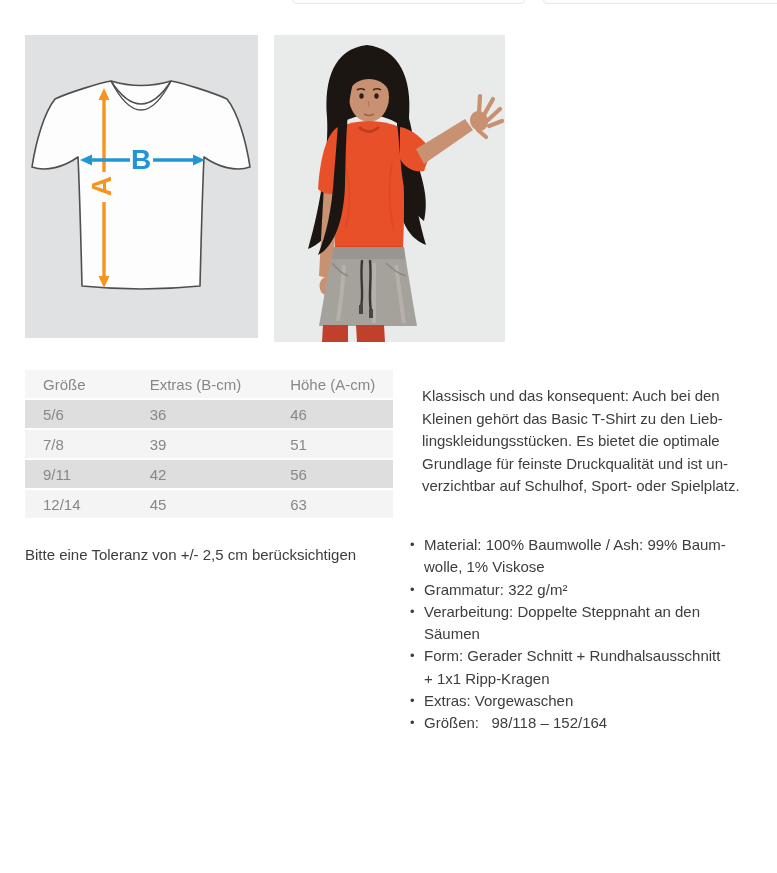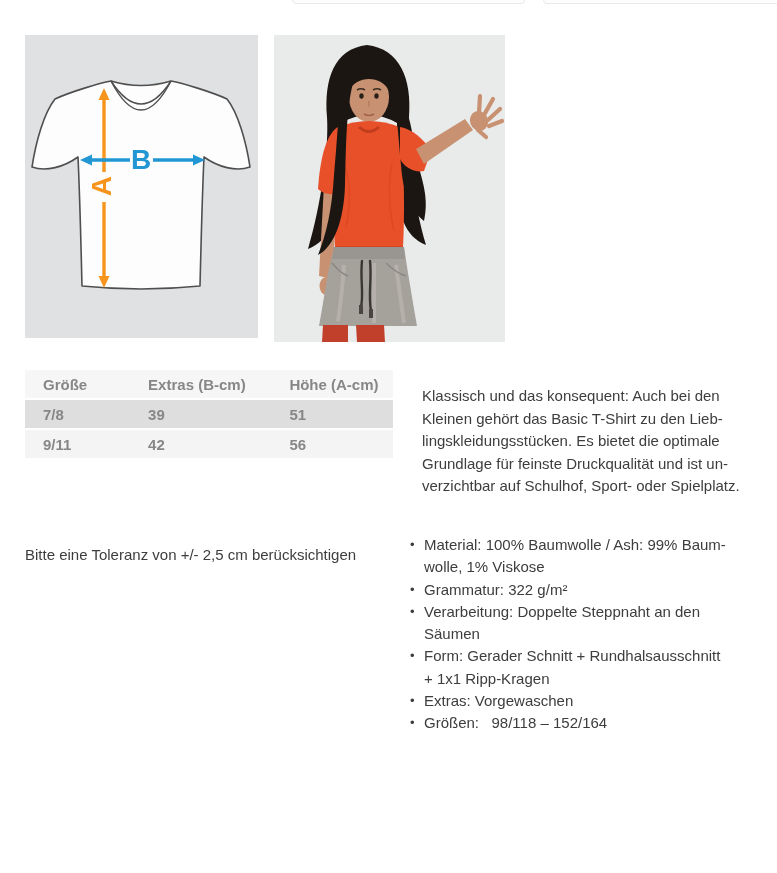--- a/index.html
+++ b/index.html
@@ -48,21 +48,21 @@
   .g-skirt-band{fill:var(--model-skirt-dark,#8b8782);opacity:.45}
   .g-streak{stroke:var(--model-skirt-light,#bcb8b1);stroke-width:4;fill:none;opacity:.7}
   .g-stitch{stroke:var(--model-skirt-dark,#8b8782);stroke-width:1.4;fill:none}
   .g-tights{fill:var(--model-tights,#c0402c)}
   .g-cord{stroke:var(--cord,#3a3632);stroke-width:2.4;fill:none;stroke-linecap:round}
   .g-finger{stroke:var(--model-skin,#c89272);stroke-width:4.2;stroke-linecap:round}
 
   .size-table{position:absolute;left:25px;top:370px;width:368px;border-collapse:collapse;
     font-size:15px;color:var(--table-text,#878787)}
   .size-table th,.size-table td{
-    font-weight:bold;text-align:left;padding:4px 0 4px 18px;height:20px;
+    font-weight:normal;text-align:left;padding:4px 0 4px 18px;height:20px;
     border-bottom:2px solid #fff;white-space:nowrap}
   .size-table thead tr{background:var(--table-header-bg,#f6f6f6)}
   .size-table tbody tr:nth-child(odd){background:var(--table-row-dark,#dedede)}
   .size-table tbody tr:nth-child(even){background:var(--table-row-light,#f4f4f4)}
   .col-size{width:115px}.col-width{width:140px}.col-height{width:113px}
 
   .tolerance{position:absolute;left:25px;top:546px;font-size:15px;color:var(--body-text,#3d3d3d)}
 
   .description{position:absolute;left:406px;top:369px;width:352px;
     font-size:15px;line-height:22.6px;color:var(--body-text,#3d3d3d)}
@@ -189,28 +189,38 @@
 <table class="size-table">
   <thead>
     <tr>
       <th class="col-size">Größe</th>
       <th class="col-width">Extras (B-cm)</th>
       <th class="col-height">Höhe (A-cm)</th>
     </tr>
   </thead>
   <tbody>
     <tr>
+      <td>5/6</td>
+      <td>36</td>
+      <td>46</td>
+    </tr>
+    <tr>
       <td>7/8</td>
       <td>39</td>
       <td>51</td>
     </tr>
     <tr>
       <td>9/11</td>
       <td>42</td>
       <td>56</td>
+    </tr>
+    <tr>
+      <td>12/14</td>
+      <td>45</td>
+      <td>63</td>
     </tr>
   </tbody>
 </table>
 
 <div class="tolerance">Bitte eine Toleranz von +/- 2,5 cm berücksichtigen</div>
 
 <div class="description">
   <p class="intro">Klassisch und das konsequent: Auch bei den
 Kleinen gehört das Basic T-Shirt zu den Lieb-
 lingskleidungsstücken. Es bietet die optimale

